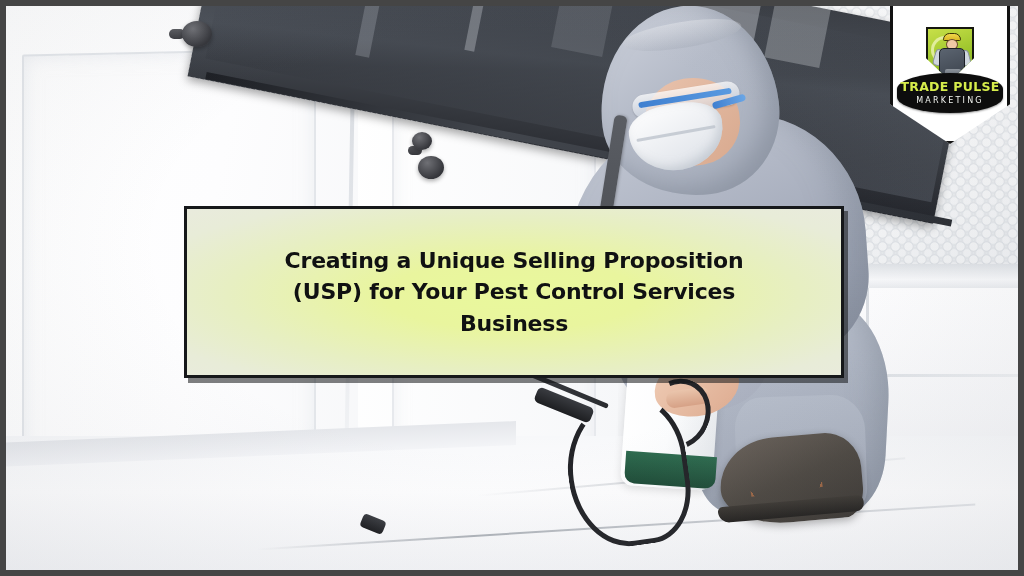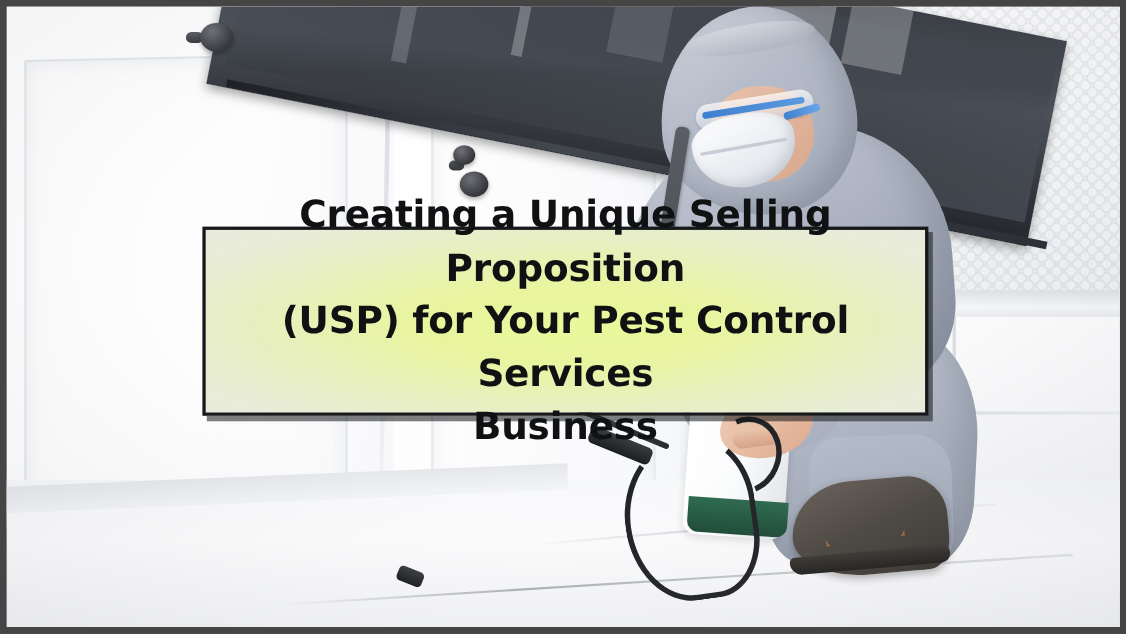--- a/index.html
+++ b/index.html
@@ -339,21 +339,21 @@
     border:3px solid #16181a;
     background:radial-gradient(ellipse at 50% 52%, #e9f89c 0%, #e9f59e 28%, #e7efc2 62%, #e8ecd8 85%, #e9ebdd 100%);
     box-shadow:4px 5px 0 rgba(20,22,24,.55);
     display:flex;align-items:center;justify-content:center;
     box-sizing:border-box;
   }
   .title-text{
     margin:0;padding:0 36px;
     font-family:"DejaVu Sans","Liberation Sans",sans-serif;
     font-weight:700;
-    font-size:34px;
+    font-size:22px;
     line-height:1.42;
     color:#101112;
     text-align:center;
     letter-spacing:-0.2px;
     white-space:pre-line;
   }
 
   
   .logo-badge{
     position:absolute;left:884px;top:-4px;width:120px;height:142px;
@@ -501,14 +501,32 @@
 
     <div class="photo-shade"></div>
   </div>
 
   <div class="title-box">
     <h1 class="title-text">Creating a Unique Selling Proposition
 (USP) for Your Pest Control Services
 Business</h1>
   </div>
 
+  <div class="logo-badge">
+    <div class="logo-badge-inner">
+      <div class="shield">
+        <div class="shield-swirl"></div>
+        <div class="hat"></div>
+        <div class="head"></div>
+        <div class="arm-l"></div>
+        <div class="arm-r"></div>
+        <div class="shirt"></div>
+        <div class="body-ov"></div>
+        <div class="tool"></div>
+      </div>
+      <div class="pill">
+        <div class="brand-1">TRADE PULSE</div>
+        <div class="brand-2">MARKETING</div>
+      </div>
+    </div>
+  </div>
 
 </div>
 
 </body></html>

